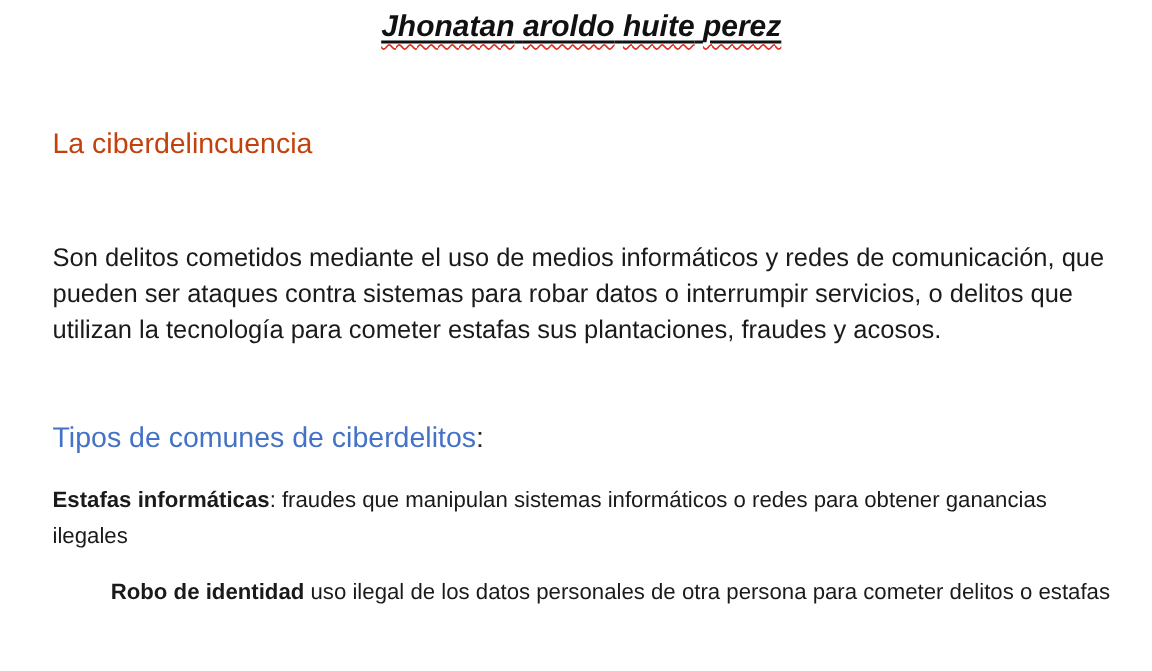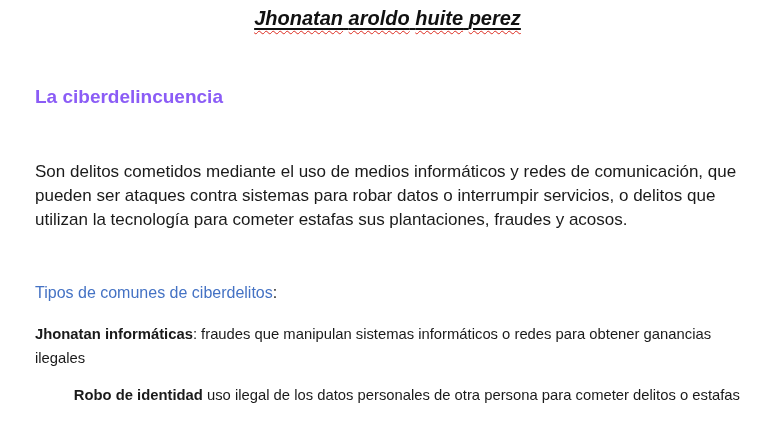--- a/index.html
+++ b/index.html
@@ -43,21 +43,21 @@
     line-height: 22px;
   }
   .body-p {
     margin: 52px 0 0 0;
     font-size: 17px;
     line-height: 24px;
     max-width: 705px;
   }
   .h-blue {
     margin: 50px 0 0 0;
-    font-size: 16px;
+    font-size: 19px;
     font-weight: 400;
     line-height: 22px;
   }
   .h-blue .colon {
     color: #262626;
   }
   .def-p {
     margin: 18px 0 0 0;
     font-size: 14.8px;
     line-height: 24px;
@@ -78,29 +78,29 @@
 
   <h1 class="title" style="color: rgb(17, 17, 17);">
     <span class="uline">
       <span class="tword" style="text-decoration-color: rgb(221, 43, 32);">Jhonatan</span>
       <span class="tword" style="text-decoration-color: rgb(221, 43, 32);">aroldo</span>
       <span class="tword" style="text-decoration-color: rgb(221, 43, 32);">huite</span>
       <span class="tword" style="text-decoration-color: rgb(221, 43, 32);">perez</span>
     </span>
   </h1>
 
-  <h2 class="h-red" style="color: #8b5cf6; font-weight: bold;">La ciberdelincuencia</h2>
+  <h2 class="h-red" style="color: #c2410c;">La ciberdelincuencia</h2>
 
   <p class="body-p">Son delitos cometidos mediante el uso de medios informáticos y redes de comunicación, que pueden ser ataques contra sistemas para robar datos o interrumpir servicios, o delitos que utilizan la tecnología para cometer estafas sus plantaciones, fraudes y acosos.</p>
 
   <h2 class="h-blue">
     <span style="color: rgb(68, 114, 196);">Tipos de comunes de ciberdelitos</span><span class="colon">:</span>
   </h2>
 
   <p class="def-p">
-    <b>Jhonatan informáticas</b><span>: fraudes que manipulan sistemas informáticos o redes para obtener ganancias ilegales</span>
+    <b>Estafas informáticas</b><span>: fraudes que manipulan sistemas informáticos o redes para obtener ganancias ilegales</span>
   </p>
 
   <p class="def-p">
     <b>Robo de identidad</b><span> uso ilegal de los datos personales de otra persona para cometer delitos o estafas</span>
   </p>
 
 </div>
 
 </body></html>

